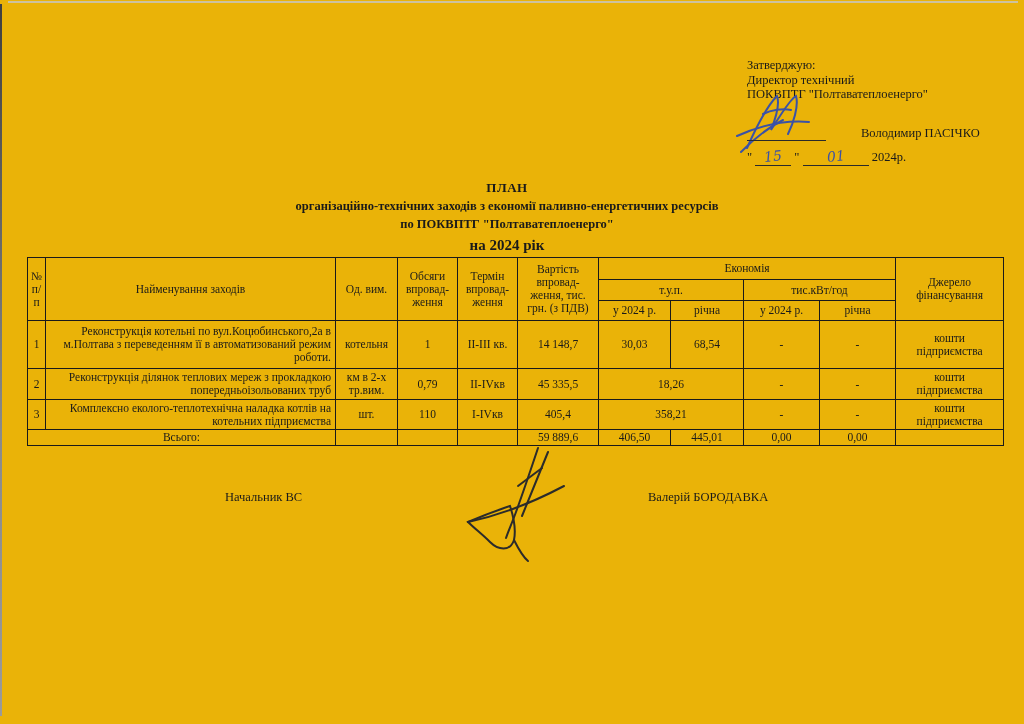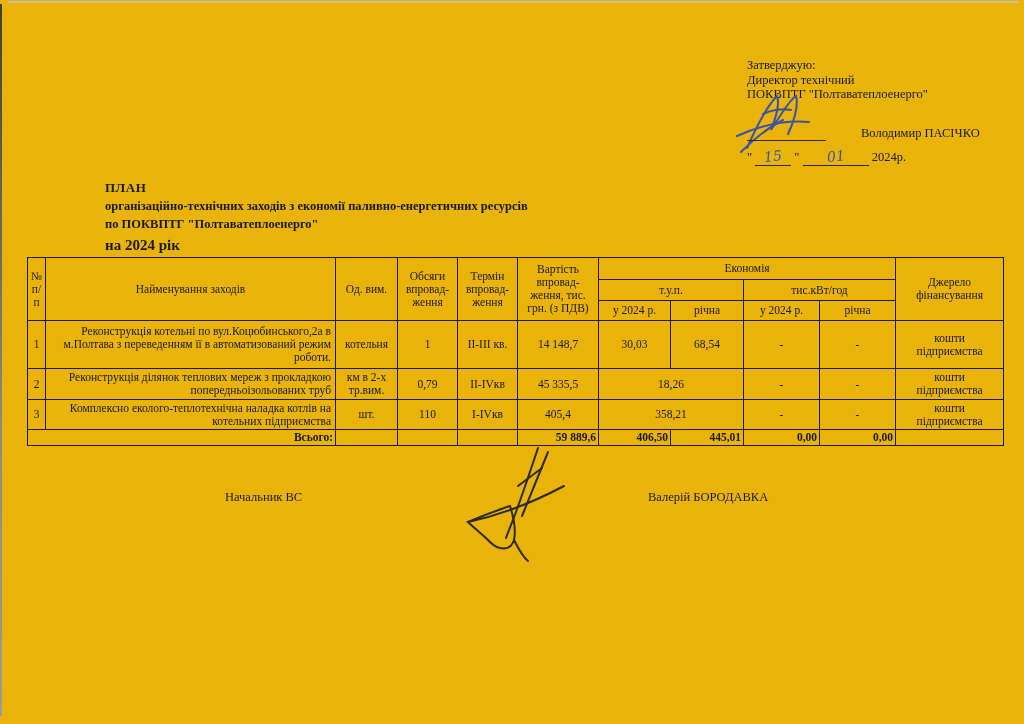--- a/index.html
+++ b/index.html
@@ -21,21 +21,21 @@
   .sig-line{position:absolute;left:747px;top:140px;width:79px;border-bottom:1px solid #2a2a2a;}
   .signer{position:absolute;left:829px;top:126px;font-size:12.5px;margin-left:32px;}
   .dateline{position:absolute;left:747px;top:148px;font-size:12.5px;}
   .hand{font-family:"DejaVu Serif", serif;font-style:italic;color:#3b52a6;font-size:14px;display:inline-block;transform:rotate(-6deg);}
   .u{display:inline-block;border-bottom:1px solid #2a2a2a;text-align:center;}
   .u-day{width:36px;}
   .u-month{width:66px;}
   .q{font-size:12.5px;}
 
   
-  .title{position:absolute;left:105px;top:180px;width:790px;text-align:left;font-weight:bold;}
+  .title{position:absolute;left:112px;top:180px;width:790px;text-align:center;font-weight:bold;}
   .title .t1{font-size:13px;letter-spacing:.5px;}
   .title .t2{font-size:12.5px;margin-top:3px;}
   .title .t3{font-size:12.5px;margin-top:3px;}
   .title .t4{font-size:15px;margin-top:5px;}
 
   
   table.plan{
     position:absolute;left:27px;top:257px;
     width:976px;border-collapse:collapse;table-layout:fixed;
     font-size:11.5px;line-height:13px;
@@ -45,21 +45,21 @@
     padding:1px 2px;
     text-align:center;vertical-align:middle;
     font-weight:normal;
     overflow:hidden;
   }
   table.plan td.name{text-align:right;padding:1px 4px;}
   .pre{white-space:pre-line;}
   tr.hdr1{height:22px;} tr.hdr2{height:21px;} tr.hdr3{height:20px;}
   tr.r1{height:48px;} tr.r2{height:31px;} tr.r3{height:30px;}
   tr.total{height:15px;}
-  tr.total td{font-weight:bold;text-align:right;}
+  tr.total td{font-weight:normal;}
   td.vsogo{text-align:right;padding-right:4px;}
 
   
   .foot-left{position:absolute;left:225px;top:490px;font-size:12.5px;}
   .foot-right{position:absolute;left:648px;top:490px;font-size:12.5px;}
   .sig-bottom{position:absolute;left:460px;top:444px;width:115px;height:120px;}
 </style>
 </head>
 <body>
 

